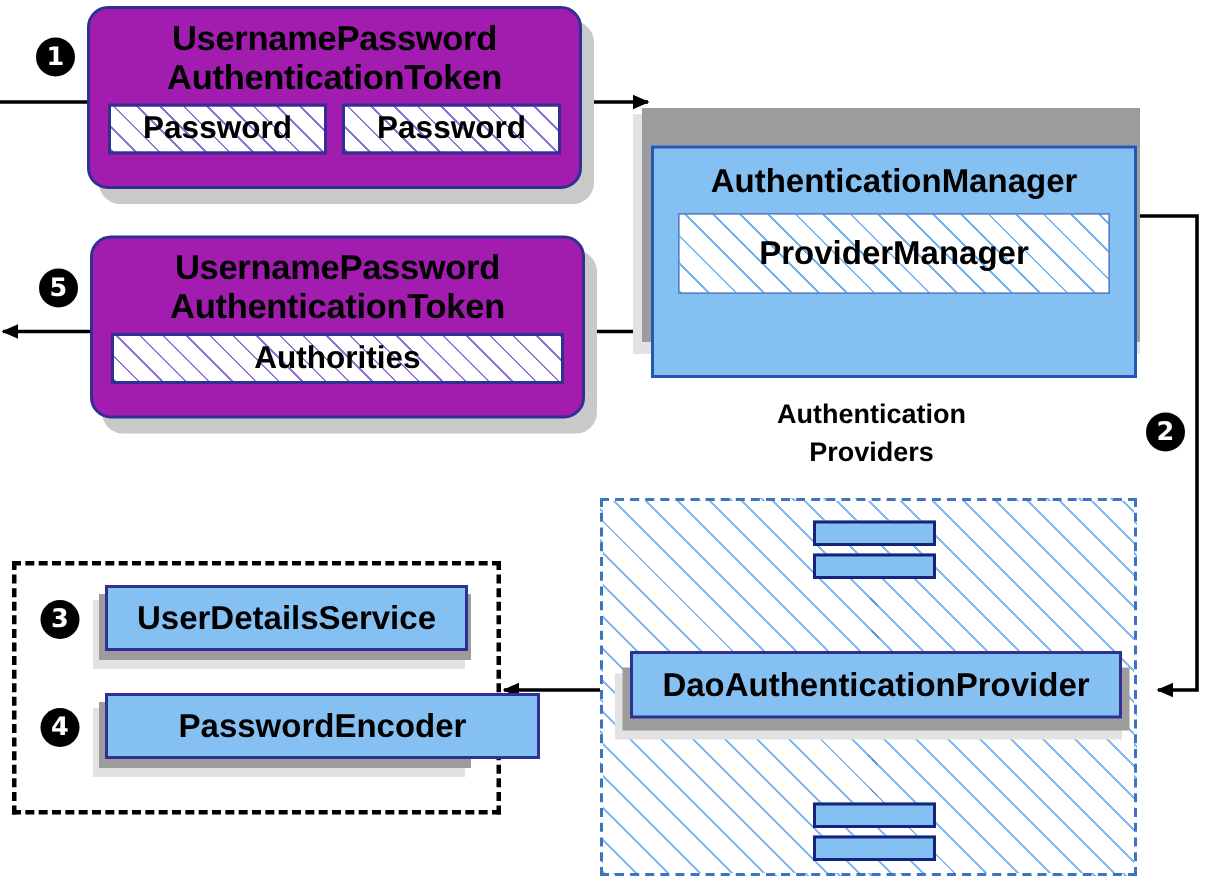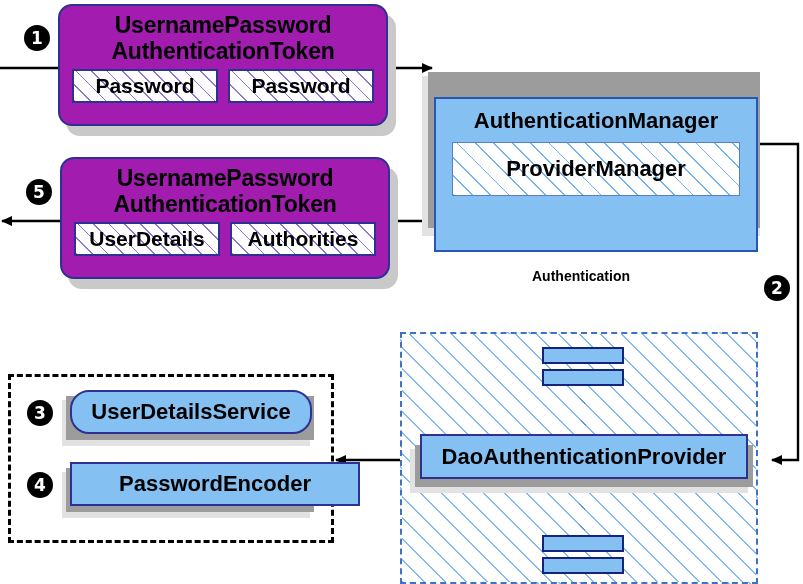--- a/index.html
+++ b/index.html
@@ -112,21 +112,21 @@
     font-weight:bold;font-size:22px;color:#000;
   }
   .minibar{
     background:#85c0f2;
     border:2px solid #16237a;
     box-sizing:border-box;
   }
 
   
   .caption{
-    text-align:center;font-weight:bold;font-size:14px;
+    text-align:center;font-weight:bold;font-size:18px;
     line-height:25px;color:#000;
   }
 
   
   .badge{
     width:26px;height:26px;border-radius:50%;
     background:#000;color:#fff;
     display:flex;align-items:center;justify-content:center;
     font-size:17px;font-weight:bold;
     font-family:"DejaVu Sans",sans-serif;
@@ -199,55 +199,55 @@
   </div>
   <div class="abs badge" style="left:24px;top:25px;">1</div>
 
   <div class="abs token-shadow" style="left:68px;top:167px;width:330px;height:122px;"></div>
   <div class="abs token" style="left:60px;top:157px;width:330px;height:122px;">
     <div class="token-title">
       <div>UsernamePassword</div>
       <div>AuthenticationToken</div>
     </div>
     <div class="token-fields">
-      <div class="field">UserDetails</div>
       <div class="field">Authorities</div>
     </div>
   </div>
   <div class="abs badge" style="left:26px;top:179px;">5</div>
 
   <div class="abs shadow-light" style="left:422px;top:76px;width:338px;height:160px;"></div>
   <div class="abs shadow-dark" style="left:428px;top:72px;width:332px;height:156px;"></div>
   <div class="abs mgr" style="left:434px;top:65px;width:324px;height:155px;">
     <div class="mgr-title">AuthenticationManager</div>
     <div class="mgr-inner">ProviderManager</div>
   </div>
 
   <div class="abs caption" style="left:446px;top:264px;width:270px;">
     <div>Authentication</div>
+    <div>Providers</div>
   </div>
   <div class="abs badge" style="left:764px;top:275px;">2</div>
 
   <div class="abs hatch-dashed" style="left:400px;top:332px;width:358px;height:252px;"></div>
 
   <div class="abs minibar" style="left:542px;top:347px;width:82px;height:17px;"></div>
   <div class="abs minibar" style="left:542px;top:369px;width:82px;height:17px;"></div>
 
   <div class="abs shadow-light" style="left:410px;top:449px;width:338px;height:44px;"></div>
   <div class="abs shadow-dark" style="left:415px;top:445px;width:338px;height:42px;"></div>
   <div class="abs plain-box" style="left:420px;top:434px;width:328px;height:45px;">DaoAuthenticationProvider</div>
 
   <div class="abs minibar" style="left:542px;top:535px;width:82px;height:17px;"></div>
   <div class="abs minibar" style="left:542px;top:557px;width:82px;height:17px;"></div>
 
   <div class="abs dotted-box" style="left:8px;top:374px;width:326px;height:169px;"></div>
 
   <div class="abs shadow-light" style="left:62px;top:400px;width:248px;height:46px;"></div>
   <div class="abs shadow-dark" style="left:66px;top:396px;width:248px;height:44px;"></div>
-  <div class="abs plain-box" style="left:70px;top:390px;width:242px;height:44px;border-radius:19px;">UserDetailsService</div>
+  <div class="abs plain-box" style="left:70px;top:390px;width:242px;height:44px;">UserDetailsService</div>
   <div class="abs badge" style="left:27px;top:400px;">3</div>
 
   <div class="abs shadow-light" style="left:62px;top:472px;width:248px;height:46px;"></div>
   <div class="abs shadow-dark" style="left:66px;top:468px;width:248px;height:44px;"></div>
   <div class="abs plain-box" style="left:70px;top:462px;width:290px;height:44px;">PasswordEncoder</div>
   <div class="abs badge" style="left:27px;top:472px;">4</div>
 
 </div>
 
 </body></html>

